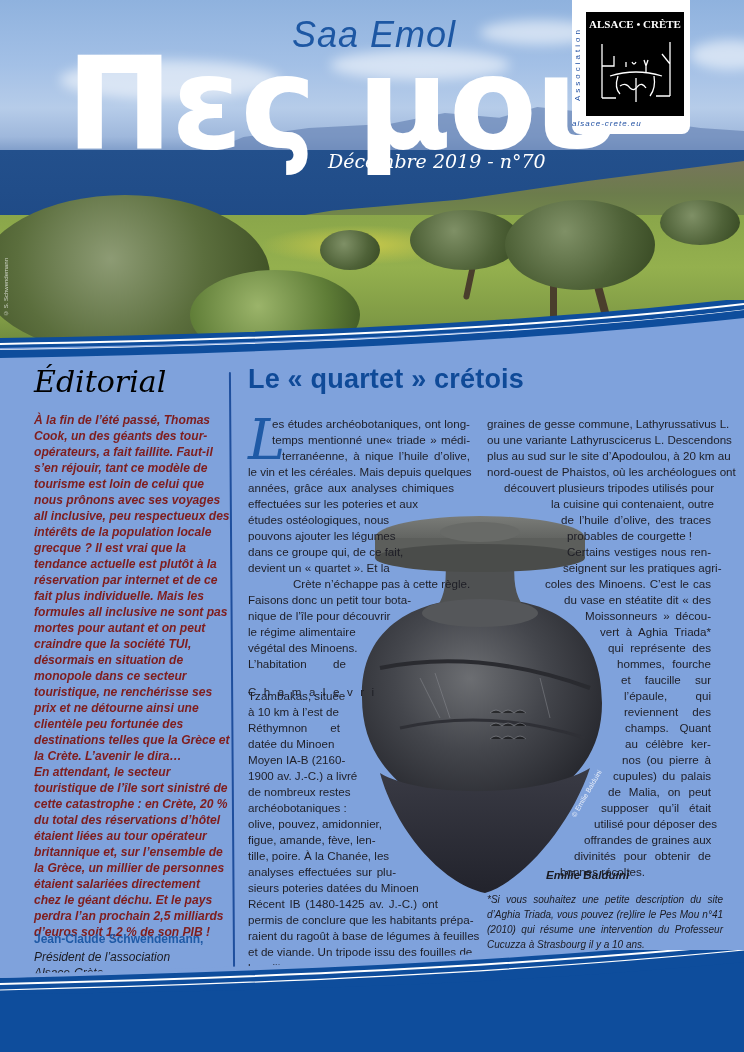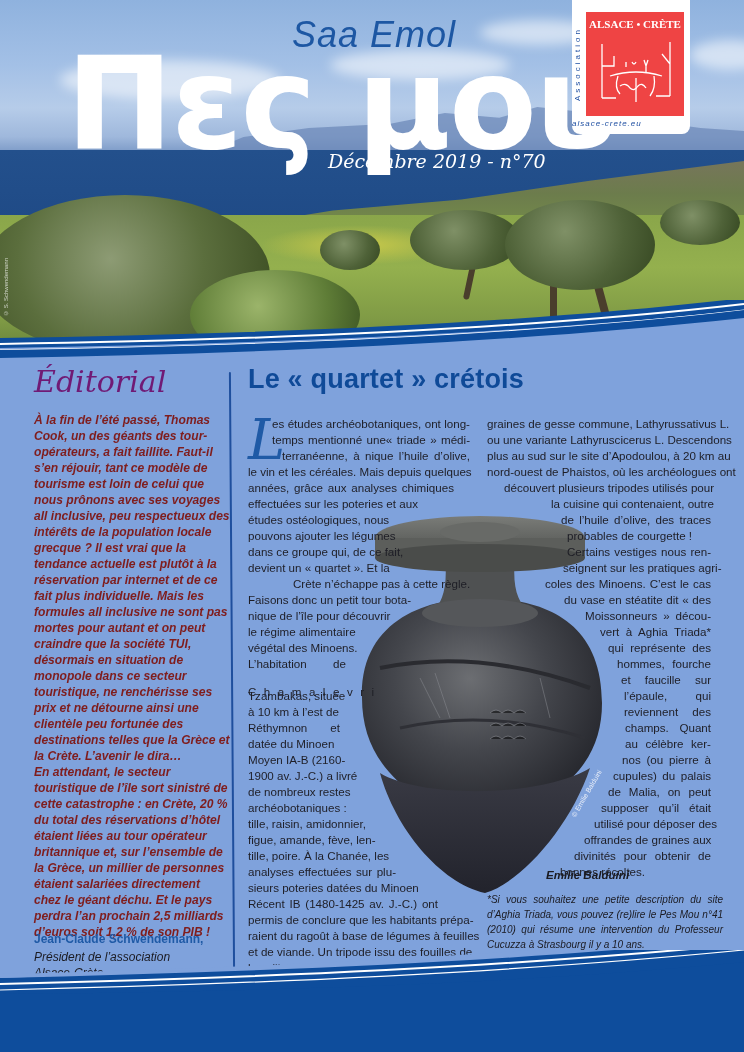--- a/index.html
+++ b/index.html
@@ -61,21 +61,21 @@
     font-family: "DejaVu Serif", serif; font-style: italic;
     font-size: 19px; color: #ffffff;
   }
 
   .logo {
     position: absolute; left: 572px; top: -6px; width: 118px; height: 140px;
     background: #ffffff; border-radius: 0 0 8px 8px;
   }
   .logo-box {
     position: absolute; left: 14px; top: 18px; width: 98px; height: 104px;
-    background: #ef4444;
+    background: #000000;
   }
   .logo-vert {
     position: absolute; left: 1px; top: 18px; width: 12px; height: 104px;
     writing-mode: vertical-rl; transform: rotate(180deg);
     font-size: 8px; letter-spacing: 3px; color: #1f4fa2; text-align: center;
   }
   .logo-name {
     position: absolute; left: 0; top: 6px; width: 98px; text-align: center;
     font-family: "Liberation Serif", serif; font-size: 11px; font-weight: bold; color: #fff;
   }
@@ -89,21 +89,21 @@
     font-size: 6px; color: rgba(255,255,255,0.7);
   }
 
   .wave-top { position: absolute; left: 0; top: 300px; width: 744px; height: 70px; }
   .wave-bottom { position: absolute; left: 0; top: 950px; width: 744px; height: 102px; }
 
   
   .editorial-head {
     position: absolute; left: 34px; top: 364px;
     font-family: "DejaVu Serif", serif; font-style: italic;
-    font-size: 30px; color: #701a75;
+    font-size: 30px; color: #000000;
   }
   .editorial-text {
     position: absolute; left: 34px; top: 412px; width: 196px;
     font-size: 12.1px; line-height: 16px; font-weight: bold; font-style: italic;
     color: #7f1d1d;
   }
   .editorial-text p { margin: 0; }
   .sig-name {
     position: absolute; left: 34px; top: 932px;
     font-size: 12px; font-weight: bold; color: #1f5aa6;
@@ -273,21 +273,21 @@
   <div class="line just" style="left:248px;top:656px;width:98px;">L’habitation de</div>
   <div class="line" style="left:248px;top:672px;letter-spacing:7.5px;margin-top:12px;">Chamalevri</div>
   <div class="line" style="left:248px;top:688px;">Tzambakas, située</div>
   <div class="line" style="left:248px;top:704px;">à 10 km à l’est de</div>
   <div class="line just" style="left:248px;top:720px;width:92px;">Réthymnon et</div>
   <div class="line" style="left:248px;top:736px;">datée du Minoen</div>
   <div class="line" style="left:248px;top:752px;">Moyen IA-B (2160-</div>
   <div class="line" style="left:248px;top:768px;">1900 av. J.-C.) a livré</div>
   <div class="line" style="left:248px;top:784px;">de nombreux restes</div>
   <div class="line" style="left:248px;top:800px;">archéobotaniques :</div>
-  <div class="line" style="left:248px;top:816px;">tille, raisin, amidonnier,</div>
+  <div class="line" style="left:248px;top:816px;">olive, pouvez, amidonnier,</div>
   <div class="line" style="left:248px;top:832px;">figue, amande, fève, len-</div>
   <div class="line" style="left:248px;top:848px;">tille, poire. À la Chanée, les</div>
   <div class="line just" style="left:248px;top:864px;width:148px;">analyses effectuées sur plu-</div>
   <div class="line" style="left:248px;top:880px;">sieurs poteries datées du Minoen</div>
   <div class="line just" style="left:248px;top:896px;width:190px;">Récent IB (1480-1425 av. J.-C.) ont</div>
   <div class="line just" style="left:248px;top:912px;width:222px;">permis de conclure que les habitants prépa-</div>
   <div class="line just" style="left:248px;top:928px;width:222px;">raient du ragoût à base de légumes à feuilles</div>
   <div class="line just" style="left:248px;top:944px;width:222px;">et de viande. Un tripode issu des fouilles de</div>
   <div class="line just" style="left:248px;top:960px;width:222px;">la colline de Kastelli-La Chanée contenait des</div>
 </div>

